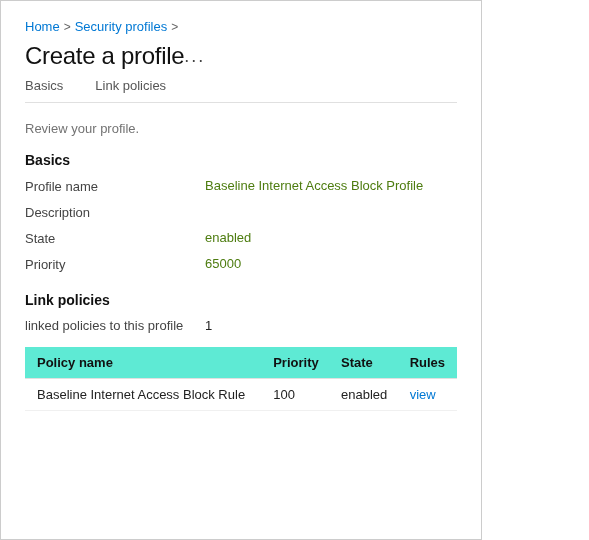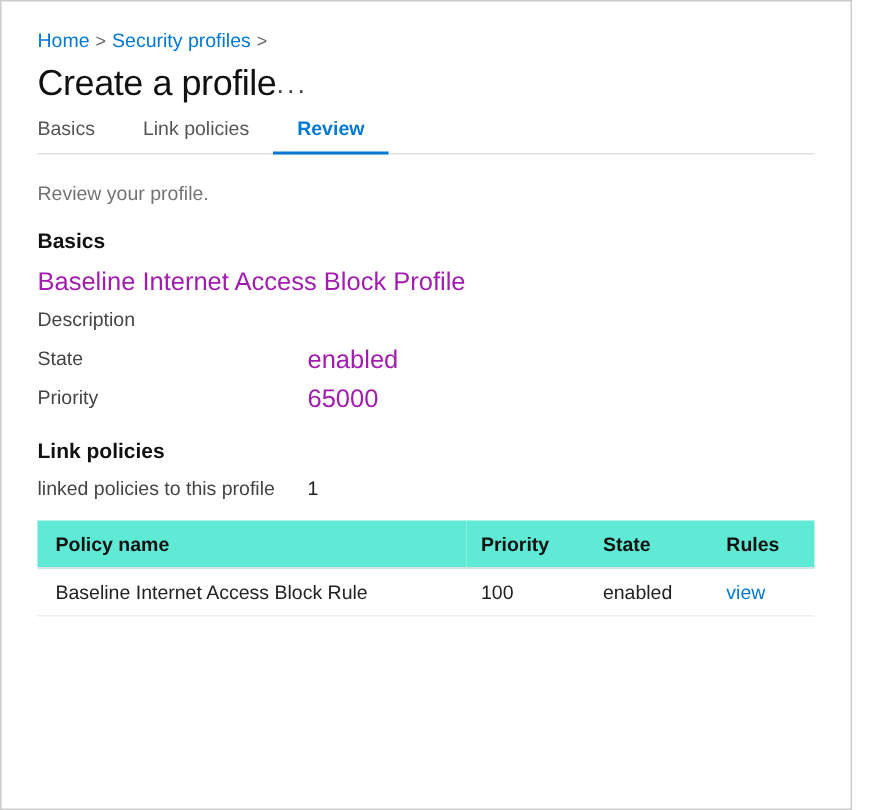--- a/index.html
+++ b/index.html
@@ -6,21 +6,21 @@
     body {
       font-family: 'Segoe UI', Arial, sans-serif;
       font-size: 13px;
       color: #222;
       background: #fff;
       width: 589px;
       min-height: 540px;
     }
     .page-wrapper {
       border: 1px solid #ccc;
-      width: 568px;
+      width: 482px;
       min-height: 540px;
       padding: 18px 24px 24px 24px;
       background: #fff;
     }
     .breadcrumb {
       display: flex;
       align-items: center;
       gap: 4px;
       font-size: 13px;
       color: #0078d4;
@@ -93,22 +93,22 @@
       min-height: 22px;
     }
     .field-label {
       width: 180px;
       min-width: 180px;
       color: #444;
       font-size: 13px;
       padding-top: 1px;
     }
     .field-value {
-      color: #a21caf;
-      font-size: 17px;
+      color: #4d7c0f;
+      font-size: 13px;
     }
     .section-divider {
       margin: 14px 0 10px 0;
     }
     .link-policies-section {
       margin-top: 10px;
     }
     .linked-count-row {
       display: flex;
       align-items: flex-end;
@@ -169,28 +169,28 @@
   </div>
 
   <div class="page-title-row">
     <h1 class="page-title">Create a profile</h1>
     <span class="more-icon">...</span>
   </div>
 
   <div class="tabs">
     <div class="tab">Basics</div>
     <div class="tab">Link policies</div>
-    <div class="tab active">Review</div>
   </div>
 
   <div class="review-label">Review your profile.</div>
 
   <div class="section-title">Basics</div>
 
   <div class="field-row">
+    <span class="field-label">Profile name</span>
     <span class="field-value">Baseline Internet Access Block Profile</span>
   </div>
   <div class="field-row">
     <span class="field-label">Description</span>
     <span class="field-value"></span>
   </div>
   <div class="field-row">
     <span class="field-label">State</span>
     <span class="field-value">enabled</span>
   </div>

